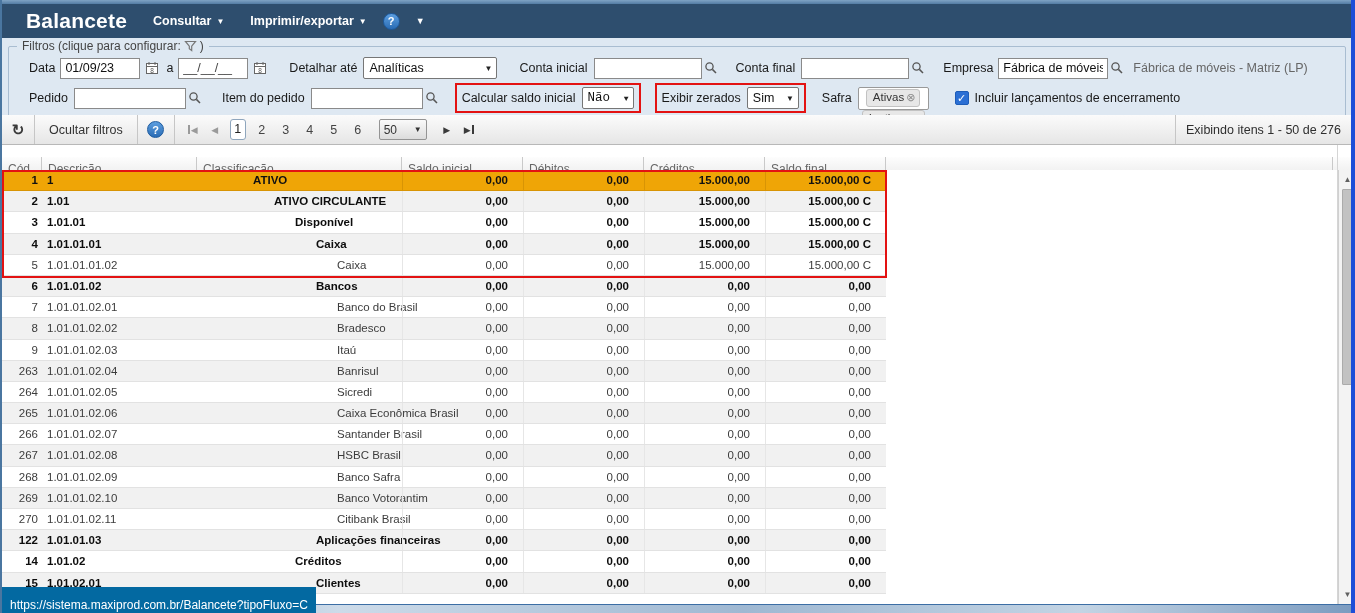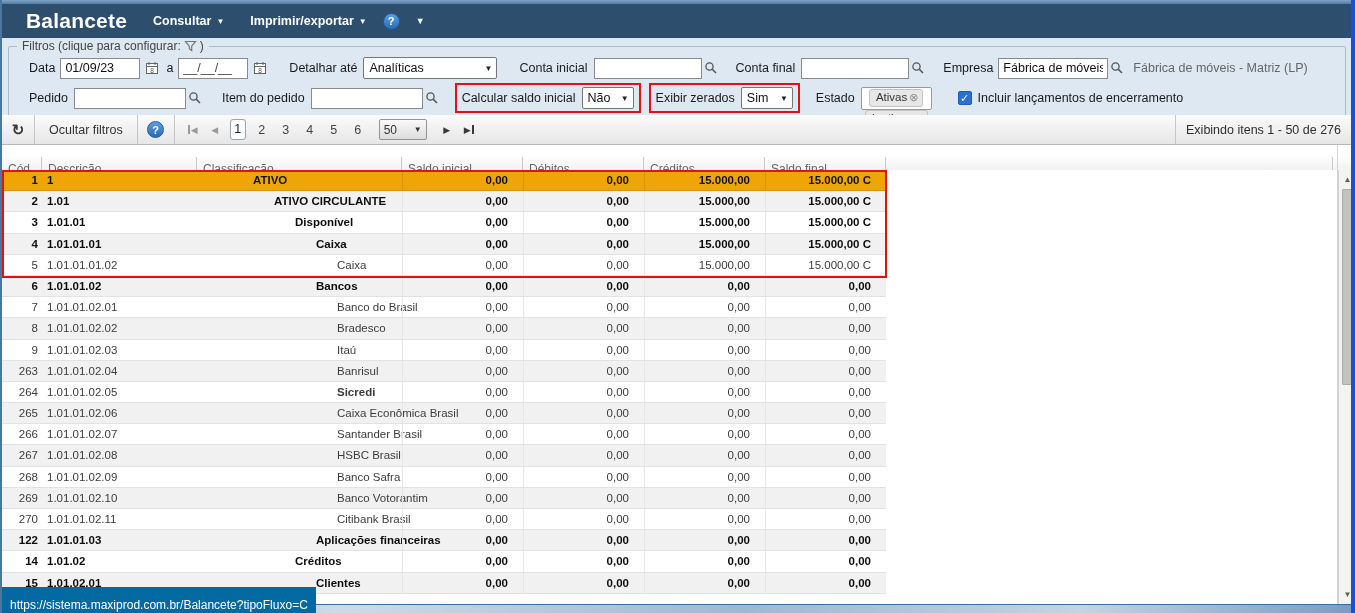--- a/index.html
+++ b/index.html
@@ -227,33 +227,33 @@
         <span class="flabel" style="margin-left:18px;">Item do pedido</span>
         <input class="tinput" style="width: 112px; margin-left: 6px;" value="">
         <span class="iconbtn">
           <svg width="14" height="14" viewBox="0 0 14 14">
               <circle cx="5.5" cy="5.5" r="3.6" fill="none" stroke="#555" stroke-width="1.3"></circle>
               <line x1="8.4" y1="8.4" x2="12" y2="12" stroke="#555" stroke-width="1.5"></line>
             </svg>
         </span>
         <span class="red-group" style="margin-left:14px;">
           <span class="flabel">Calcular saldo inicial</span>
-          <span class="selectbox" style="width:52px;">
+          <span class="selectbox" style="width:52px;font-family:Liberation Mono, monospace;">
             <span>Não</span>
             <span class="scaret">▼</span>
           </span>
         </span>
-        <span class="red-group" style="margin-left:8px;align-items:center;">
+        <span class="red-group" style="margin-left:14px;align-items:center;">
           <span class="flabel">Exibir zerados</span>
           <span class="selectbox" style="width:52px;">
             <span>Sim</span>
             <span class="scaret">▼</span>
           </span>
         </span>
-        <span class="flabel" style="margin-left:16px;">Estado</span>
+        <span class="flabel" style="margin-left:16px;">Safra</span>
         <span class="estado-box" style="margin-left:6px;">
           <span class="pill">
             <span>Ativas</span>
             <span class="remove">⊗</span>
           </span>
           <span class="pill">
             <span>Inativas</span>
             <span class="remove">⊗</span>
           </span>
           <span class="estado-caret">▼</span>
@@ -406,21 +406,21 @@
       <div class="cell col-class">1.01.01.02.04</div>
       <div class="cell col-desc" style="padding-left: 90px;">Banrisul</div>
       <div class="cell col-num num">0,00</div>
       <div class="cell col-num num">0,00</div>
       <div class="cell col-num num">0,00</div>
       <div class="cell col-num num">0,00</div>
     </div>
       <div class="grid-row">
       <div class="cell col-cod">264</div>
       <div class="cell col-class">1.01.01.02.05</div>
-      <div class="cell col-desc" style="padding-left: 90px; font-weight: bold;">Sicredi</div>
+      <div class="cell col-desc" style="padding-left: 90px;">Sicredi</div>
       <div class="cell col-num num">0,00</div>
       <div class="cell col-num num">0,00</div>
       <div class="cell col-num num">0,00</div>
       <div class="cell col-num num">0,00</div>
     </div>
       <div class="grid-row stripe">
       <div class="cell col-cod">265</div>
       <div class="cell col-class">1.01.01.02.06</div>
       <div class="cell col-desc" style="padding-left: 90px;">Caixa Econômica Brasil</div>
       <div class="cell col-num num">0,00</div>

